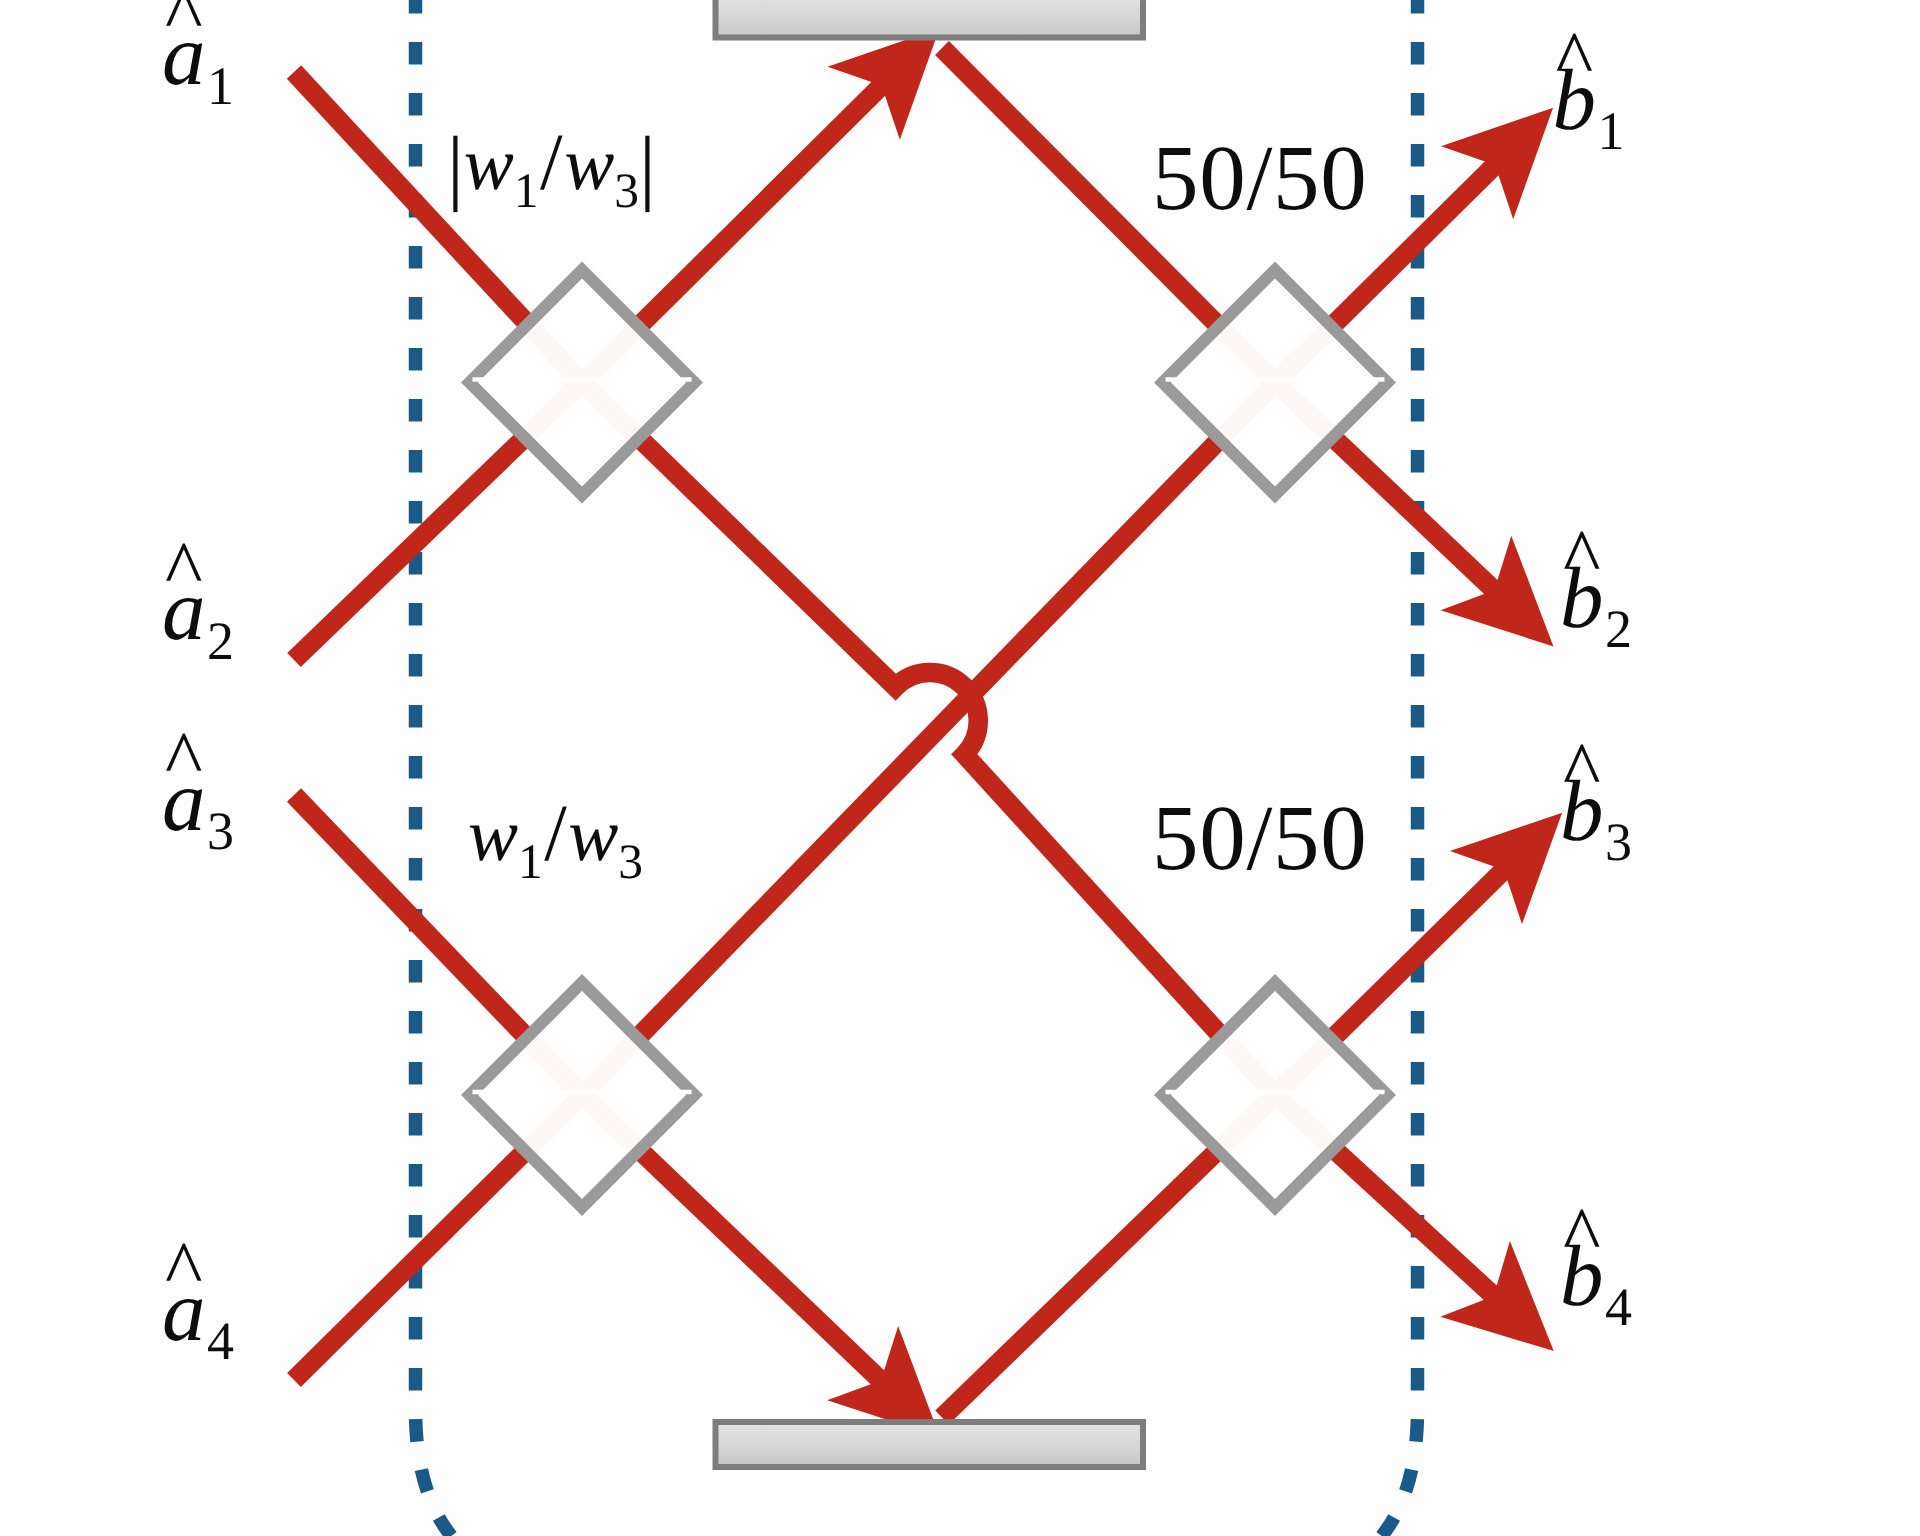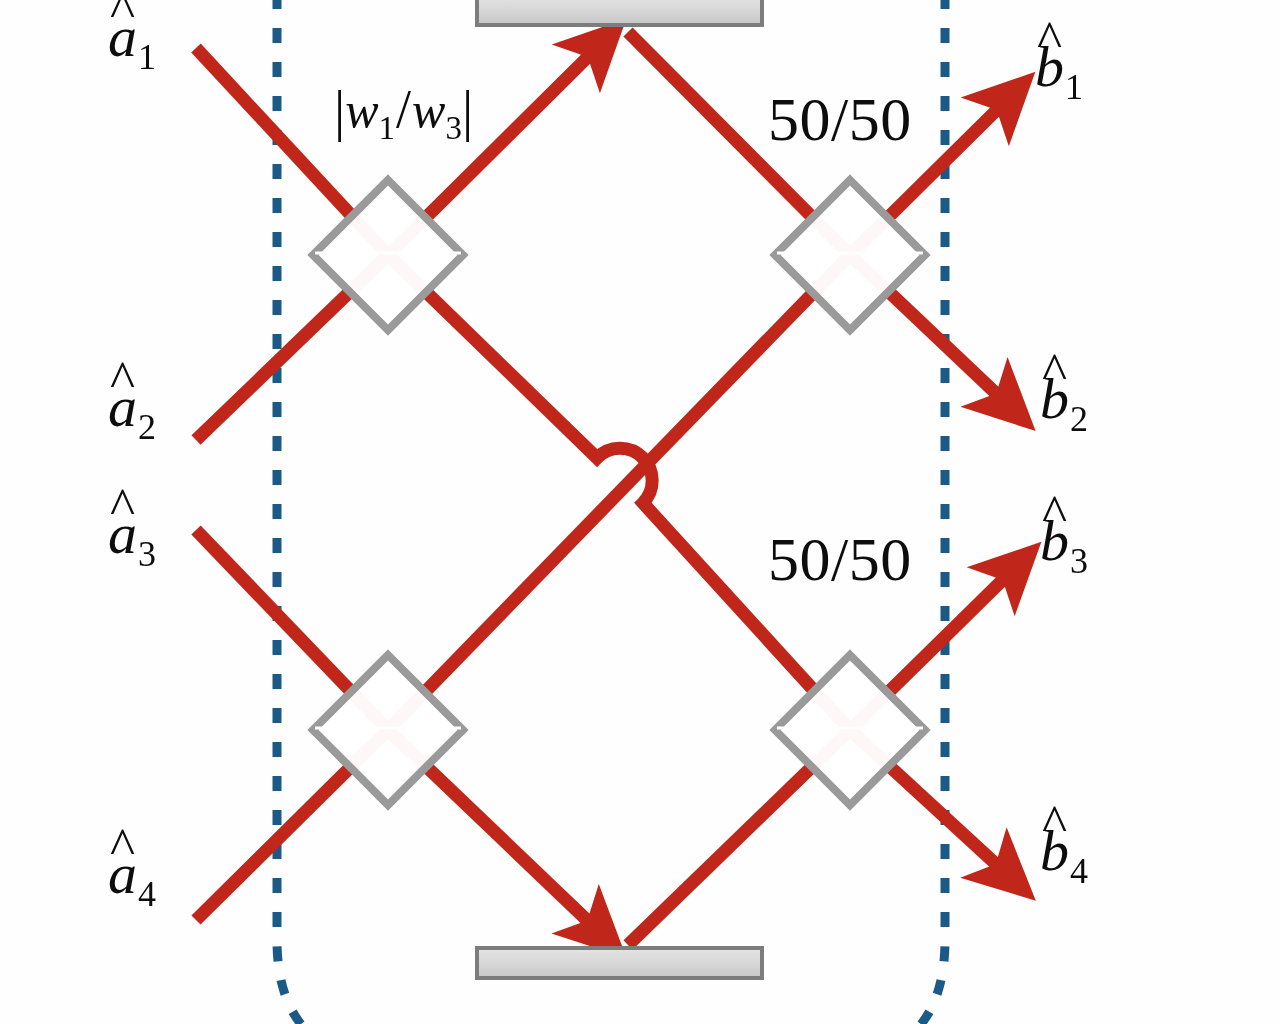--- a/index.html
+++ b/index.html
@@ -56,21 +56,20 @@
     position: absolute;
     left: 50%;
     top: -0.46em;
     transform: translateX(-50%);
     font-size: 0.92em;
     font-style: normal;
   }
   .ratio-label {
     font-size: 50px;
     font-style: italic;
-    margin-left: 36px;
   }
   .ratio-label .sub {
     font-size: 33px;
     font-style: normal;
     position: relative;
     top: 12px;
   }
   .ratio-label .bar {
     font-style: normal;
     font-size: 56px;
@@ -216,16 +215,19 @@
   <div class="label mode-label" style="left:1040px; top:822px;">
     <span class="hatvar"><span class="hatmark">^</span><span>b</span></span><span class="sub">4</span>
   </div>
 
   <div class="label ratio-label" style="left:298px; top:80px;">
     <span class="bar">|</span><span>w</span><span class="sub">1</span><span class="slash">/</span><span>w</span><span class="sub">3</span><span class="bar">|</span>
   </div>
 
   <div class="label split-label" style="left:768px; top:88px;">50/50</div>
 
+  <div class="label ratio-label" style="left:312px; top:528px;">
+    <span>w</span><span class="sub">1</span><span class="slash">/</span><span>w</span><span class="sub">3</span>
+  </div>
 
   <div class="label split-label" style="left:768px; top:528px;">50/50</div>
 
 </div>
 
 </body></html>

